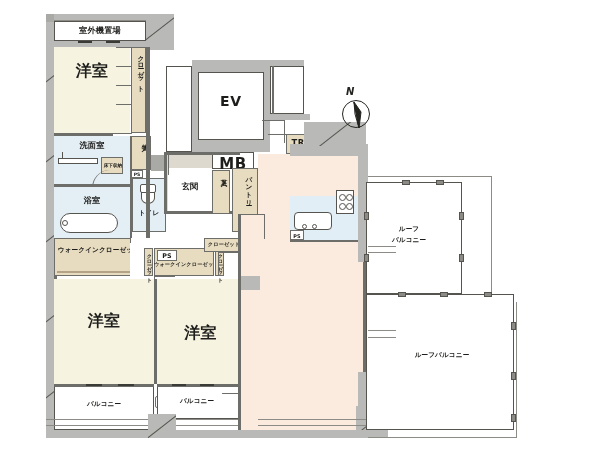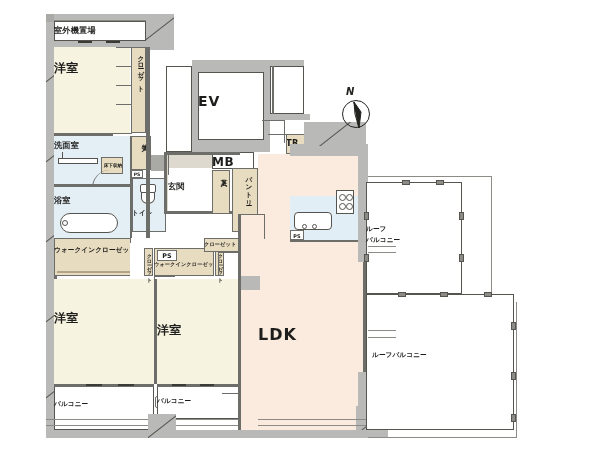--- a/index.html
+++ b/index.html
@@ -24,29 +24,29 @@
   .f-room{background:#f7f3e1;}        
   .f-ldk{background:#fbeade;}         
   .f-wet{background:#e4eef5;}         
   .f-storage{background:#e8dcc0;}     
   .f-hall{background:#ded9cf;}        
   .f-white{background:#ffffff;}
   .f-ev{background:#ffffff;}
   .f-kitchen{background:#e2eef5;}
 
   
-  .lab{position:absolute;color:#1d1d1b;text-align:left;line-height:1.12;
+  .lab{position:absolute;color:#1d1d1b;text-align:center;line-height:1.12;
        white-space:nowrap;letter-spacing:.02em;}
-  .lab-room{font-size:12px;font-weight:700;}
+  .lab-room{font-size:16px;font-weight:700;}
   .lab-area{font-size:12.5px;font-weight:700;}
   .lab-sm{font-size:8.2px;font-weight:700;}
   .lab-xs{font-size:6.6px;font-weight:700;}
   .lab-tiny{font-size:5.2px;font-weight:700;}
   .lab-en{font-size:14px;font-weight:700;letter-spacing:.06em;}
-  .lab-en-sm{font-size:12px;font-weight:700;letter-spacing:.04em;}
+  .lab-en-sm{font-size:15px;font-weight:700;letter-spacing:.04em;}
   .vert{writing-mode:vertical-rl;text-orientation:upright;line-height:1.05;}
 
   
   .chip{position:absolute;background:#e8dcc0;border:1px solid #6d6d6a;
         box-sizing:border-box;display:flex;align-items:flex-end;
         justify-content:center;color:#1d1d1b;}
   .chip-w{background:#ffffff;}
 
   
   .swing{position:absolute;border:1px solid #6d6d6a;border-radius:50%;
@@ -245,21 +245,20 @@
   <div class="r f-storage" style="left:232px;top:168px;width:26px;height:64px;border:1px solid #6d6d6a;"></div>
   <div class="lab lab-xs vert" style="left:238px;top:172px;width:14px;">パントリー</div>
 
   <div class="r f-white" style="left:260px;top:160px;width:30px;height:20px;border:1px solid #8c8b86;"></div>
   <div class="lab lab-tiny" style="left:260px;top:166px;width:30px;font-size:5.4px;">勝手口</div>
   <div class="swing sw-tr" style="left:262px;top:120px;width:22px;height:22px;border-radius:0 0 0 100%;"></div>
 
   <div class="r f-ldk" style="left:258px;top:154px;width:110px;height:276px;"></div>
 
   <div class="r f-ldk" style="left:240px;top:214px;width:28px;height:216px;"></div>
-  <div class="lab lab-en" style="left:258px;top:326px;width:110px;font-size:16px;">LDK</div>
 
   <div class="r f-kitchen" style="left:290px;top:196px;width:68px;height:44px;"></div>
   <div class="sink" style="left:294px;top:212px;width:38px;height:18px;"></div>
   <div class="fx" style="left:302px;top:224px;width:5px;height:5px;border-radius:50%;"></div>
   <div class="fx" style="left:312px;top:224px;width:5px;height:5px;border-radius:50%;"></div>
   <div class="burner" style="left:336px;top:190px;width:18px;height:24px;">
     <i style="left:2px;top:3px;"></i>
       <i style="left:9px;top:3px;"></i>
     <i style="left:2px;top:12px;"></i>
       <i style="left:9px;top:12px;"></i>

